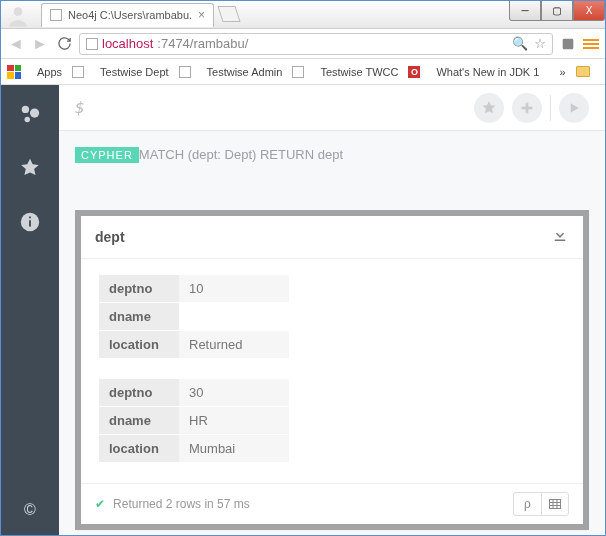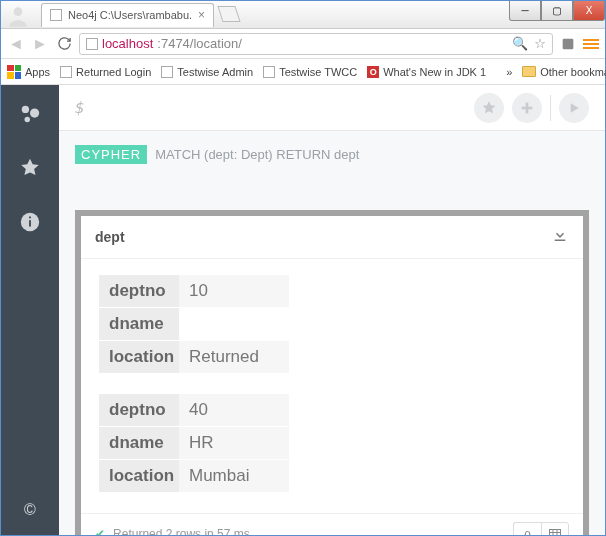--- a/index.html
+++ b/index.html
@@ -23,21 +23,21 @@
   .navbtn.disabled{color:#ccc;}
   .urlbox { flex:1; height:22px; border:1px solid #ccc; border-radius:3px; display:flex; align-items:center; padding:0 6px; font-size:13px; color:#333; gap:4px; background:#fff;}
   .urlbox .page-icon{width:12px;height:12px;border:1px solid #aaa;}
   .urlbox .host{color:#be185d;}
   .urlbox .path{color:#888;}
   .urlright{margin-left:auto;display:flex;gap:6px;color:#888;font-size:13px;}
   .menu { width:16px; }
   .menu div{height:2px;background:#f7941e;margin:2px 0;}
   
   .bmbar { height:26px; display:flex; align-items:center; padding:0 6px; gap:10px; border-bottom:1px solid #ddd; font-size:11px; color:#444;}
-  .bm { display:flex; align-items:center; gap:4px; white-space:nowrap;}
+  .bm { display:flex; align-items:center; gap:16px; white-space:nowrap;}
   .apps-icon{width:14px;height:14px;display:grid;grid-template-columns:1fr 1fr;gap:1px;}
   .apps-icon span{background:#d33;}
   .apps-icon span:nth-child(2){background:#3a3;}
   .apps-icon span:nth-child(3){background:#fb0;}
   .apps-icon span:nth-child(4){background:#36c;}
   .bm .page-icon{width:12px;height:12px;border:1px solid #aaa;}
   .bm .red-icon{width:12px;height:12px;background:#c33;color:#fff;font-size:9px;display:flex;align-items:center;justify-content:center;font-weight:bold;}
   .bmspacer{flex:1;}
   .folder-icon{width:14px;height:11px;background:#f6cf72;border:1px solid #d4a93a;border-radius:1px;position:relative;}
   
@@ -48,29 +48,29 @@
   .sidebar .copyright{margin-top:auto;margin-bottom:16px;font-size:16px;}
   .content { flex:1; display:flex; flex-direction:column;}
   .editor { height:46px; background:#fff; display:flex; align-items:center; padding:0 16px; border-bottom:1px solid #e7e7e7;}
   .editor .prompt{color:#bbb;font-size:16px;font-style:italic;font-family:monospace;}
   .editor .ebtns{margin-left:auto;display:flex;gap:8px;align-items:center;}
   .circlebtn{width:30px;height:30px;border-radius:50%;background:#eceeef;display:flex;align-items:center;justify-content:center;color:#c8ccce;}
   .circlebtn.play svg{fill:#c8ccce;}
   .divider{width:1px;height:26px;background:#e0e0e0;}
   .results { flex:1; padding:12px 16px 0 16px; overflow:auto;}
   .queryline{font-family:"Consolas",monospace;font-size:13px;color:#9aa0a6;margin:4px 0 10px 0;}
-  .cyphertag{background:#59d6b5;color:#fff;padding:2px 6px;font-size:13px;letter-spacing:1px;margin-right:8px;font-family:Arial;}
+  .cyphertag{background:#59d6b5;color:#fff;padding:2px 6px;font-size:11px;letter-spacing:1px;font-family:Arial;}
   .card{background:#fff;border:6px solid #a3a3a3;border-radius:0;box-shadow:0 1px 2px rgba(0,0,0,0.04);margin-top:48px;}
   .cardhead{display:flex;align-items:center;padding:10px 14px;border-bottom:1px solid #eee;}
   .cardtitle{font-weight:bold;color:#555;font-size:14px;}
   .dl{margin-left:auto;color:#7a7a7a;}
   .cardbody{padding:16px 18px;}
   .record{background:#fff;margin-bottom:20px;}
   .record:last-child{margin-bottom:4px;}
-  .kvrow{display:flex;font-size:17px;}
+  .kvrow{display:flex;font-size:13px;}
   .kvrow .k{width:80px;background:#ececec;color:#666;padding:6px 10px;font-weight:bold;border-bottom:1px solid #fff;}
   .kvrow .v{width:110px;background:#f6f6f6;color:#777;padding:6px 10px;border-bottom:1px solid #fff;}
   .cardfoot{border-top:1px solid #eee;padding:8px 14px;display:flex;align-items:center;font-size:12px;color:#999;}
   .check{color:#4fc28f;margin-right:8px;}
   .footbtns{margin-left:auto;display:flex;}
   .footbtn{width:28px;height:24px;border:1px solid #ddd;display:flex;align-items:center;justify-content:center;color:#888;font-size:12px;background:#fff;}
   .footbtn:first-child{border-right:none;border-radius:3px 0 0 3px;}
   .footbtn:last-child{border-radius:0 3px 3px 0;}
 </style>
 </head>
@@ -102,21 +102,21 @@
     <div class="navbtn disabled">►</div>
     <div class="navbtn">
       <svg width="15" height="15" viewBox="0 0 24 24" fill="none" stroke="#666" stroke-width="2">
           <path d="M21 12a9 9 0 1 1-3-6.7L21 8"></path>
           <path d="M21 3v5h-5"></path>
         </svg>
     </div>
     <div class="urlbox">
       <span class="page-icon"></span>
       <span class="host">localhost</span>
-        <span class="path">:7474/location/</span>
+        <span class="path">:7474/rambabu/</span>
       <span class="urlright">
         <span>🔍</span>
         <span>☆</span>
       </span>
     </div>
     <div class="navbtn">
       <svg width="16" height="16" viewBox="0 0 24 24" fill="#888">
           <rect x="4" y="4" width="16" height="16" rx="2"></rect>
         </svg>
     </div>
@@ -132,21 +132,21 @@
       <span class="apps-icon">
           <span></span>
           <span></span>
           <span></span>
           <span></span>
         </span>
       <span>Apps</span>
     </div>
     <div class="bm">
         <span class="page-icon"></span>
-        <span>Returned Login</span>
+        <span>Testwise Dept</span>
       </div>
     <div class="bm">
         <span class="page-icon"></span>
         <span>Testwise Admin</span>
       </div>
     <div class="bm">
         <span class="page-icon"></span>
         <span>Testwise TWCC</span>
       </div>
     <div class="bm">
@@ -233,21 +233,21 @@
                   <div class="k">dname</div>
                 </div>
               <div class="kvrow">
                   <div class="k">location</div>
                   <div class="v">Returned</div>
                 </div>
             </div>
             <div class="record">
               <div class="kvrow">
                   <div class="k">deptno</div>
-                  <div class="v">40</div>
+                  <div class="v">30</div>
                 </div>
               <div class="kvrow">
                   <div class="k">dname</div>
                   <div class="v">HR</div>
                 </div>
               <div class="kvrow">
                   <div class="k">location</div>
                   <div class="v">Mumbai</div>
                 </div>
             </div>

